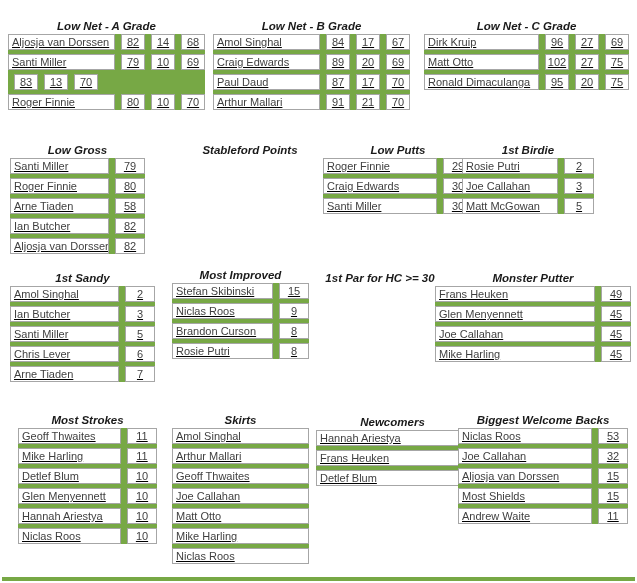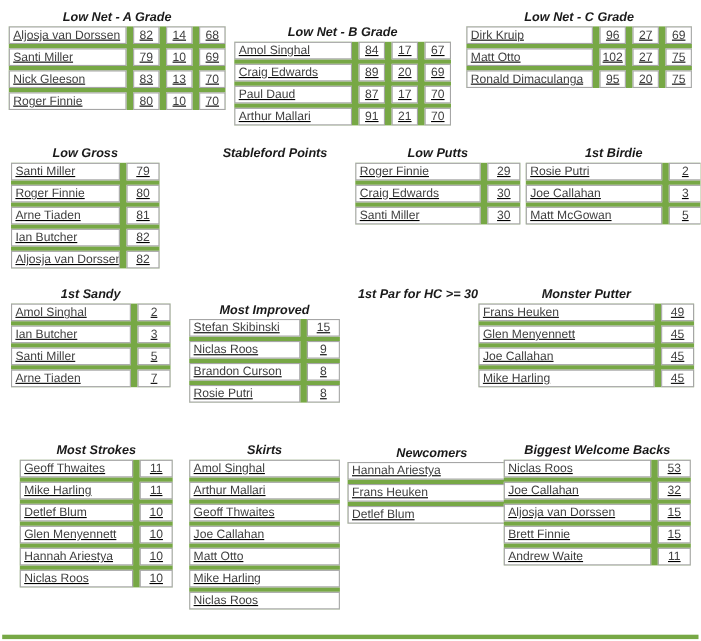--- a/index.html
+++ b/index.html
@@ -11,21 +11,21 @@
   html,body{margin:0;padding:0;background:#fff;}
   .board{
     position:relative;
     width:637px;height:583px;
     background:#fff;
     font-family:"Liberation Sans", sans-serif;
     overflow:hidden;
   }
   .section{position:absolute;}
   .sec-title{
-    margin:4px 0 1px 0;
+    margin:14px 0 1px 0;
     font-size:11.5px;
     line-height:14px;
     font-weight:bold;
     font-style:italic;
     color:var(--title);
     text-align:center;
     white-space:nowrap;
   }
   .tbl{
     background:var(--green);
@@ -71,35 +71,34 @@
           <div class="cell val">14</div>
           <div class="cell val">68</div>
         </div>
         <div class="row">
           <div class="cell name">Santi Miller</div>
           <div class="cell val">79</div>
           <div class="cell val">10</div>
           <div class="cell val">69</div>
         </div>
         <div class="row">
-          <div class="cell name">Nick Gleeson</div>
           <div class="cell val">83</div>
           <div class="cell val">13</div>
           <div class="cell val">70</div>
         </div>
         <div class="row">
           <div class="cell name">Roger Finnie</div>
           <div class="cell val">80</div>
           <div class="cell val">10</div>
           <div class="cell val">70</div>
         </div>
       </div>
   </div>
 
-  <div class="section" style="left:213px;top:19px;width:197px;">
+  <div class="section" style="left:213px;top:5px;width:197px;">
     <h3 class="sec-title">Low Net - B Grade</h3>
     <div class="tbl cols3">
         <div class="row">
           <div class="cell name">Amol Singhal</div>
           <div class="cell val">84</div>
           <div class="cell val">17</div>
           <div class="cell val">67</div>
         </div>
         <div class="row">
           <div class="cell name">Craig Edwards</div>
@@ -152,21 +151,21 @@
         <div class="row">
           <div class="cell name">Santi Miller</div>
           <div class="cell val">79</div>
         </div>
         <div class="row">
           <div class="cell name">Roger Finnie</div>
           <div class="cell val">80</div>
         </div>
         <div class="row">
           <div class="cell name">Arne Tiaden</div>
-          <div class="cell val">81</div>
+          <div class="cell val">58</div>
         </div>
         <div class="row">
           <div class="cell name">Ian Butcher</div>
           <div class="cell val">82</div>
         </div>
         <div class="row">
           <div class="cell name">Aljosja van Dorssen</div>
           <div class="cell val">82</div>
         </div>
       </div>
@@ -187,21 +186,21 @@
           <div class="cell name">Craig Edwards</div>
           <div class="cell val">30</div>
         </div>
         <div class="row">
           <div class="cell name">Santi Miller</div>
           <div class="cell val">30</div>
         </div>
       </div>
   </div>
 
-  <div class="section" style="left:478px;top:129px;width:160px;">
+  <div class="section" style="left:462px;top:129px;width:132px;">
     <h3 class="sec-title">1st Birdie</h3>
     <div class="tbl">
         <div class="row">
           <div class="cell name">Rosie Putri</div>
           <div class="cell val">2</div>
         </div>
         <div class="row">
           <div class="cell name">Joe Callahan</div>
           <div class="cell val">3</div>
         </div>
@@ -221,27 +220,31 @@
         </div>
         <div class="row">
           <div class="cell name">Ian Butcher</div>
           <div class="cell val">3</div>
         </div>
         <div class="row">
           <div class="cell name">Santi Miller</div>
           <div class="cell val">5</div>
         </div>
         <div class="row">
+          <div class="cell name">Chris Lever</div>
+          <div class="cell val">6</div>
+        </div>
+        <div class="row">
           <div class="cell name">Arne Tiaden</div>
           <div class="cell val">7</div>
         </div>
       </div>
   </div>
 
-  <div class="section" style="left:172px;top:271px;width:137px;">
+  <div class="section" style="left:172px;top:254px;width:137px;">
     <h3 class="sec-title">Most Improved</h3>
     <div class="tbl">
         <div class="row">
           <div class="cell name">Stefan Skibinski</div>
           <div class="cell val">15</div>
         </div>
         <div class="row">
           <div class="cell name">Niclas Roos</div>
           <div class="cell val">9</div>
         </div>
@@ -363,21 +366,21 @@
         </div>
         <div class="row">
           <div class="cell name">Joe Callahan</div>
           <div class="cell val">32</div>
         </div>
         <div class="row">
           <div class="cell name">Aljosja van Dorssen</div>
           <div class="cell val">15</div>
         </div>
         <div class="row">
-          <div class="cell name">Brett Finnie</div>
+          <div class="cell name">Most Shields</div>
           <div class="cell val">15</div>
         </div>
         <div class="row">
           <div class="cell name">Andrew Waite</div>
           <div class="cell val">11</div>
         </div>
       </div>
   </div>
 
   <div class="bottom-bar"></div>

